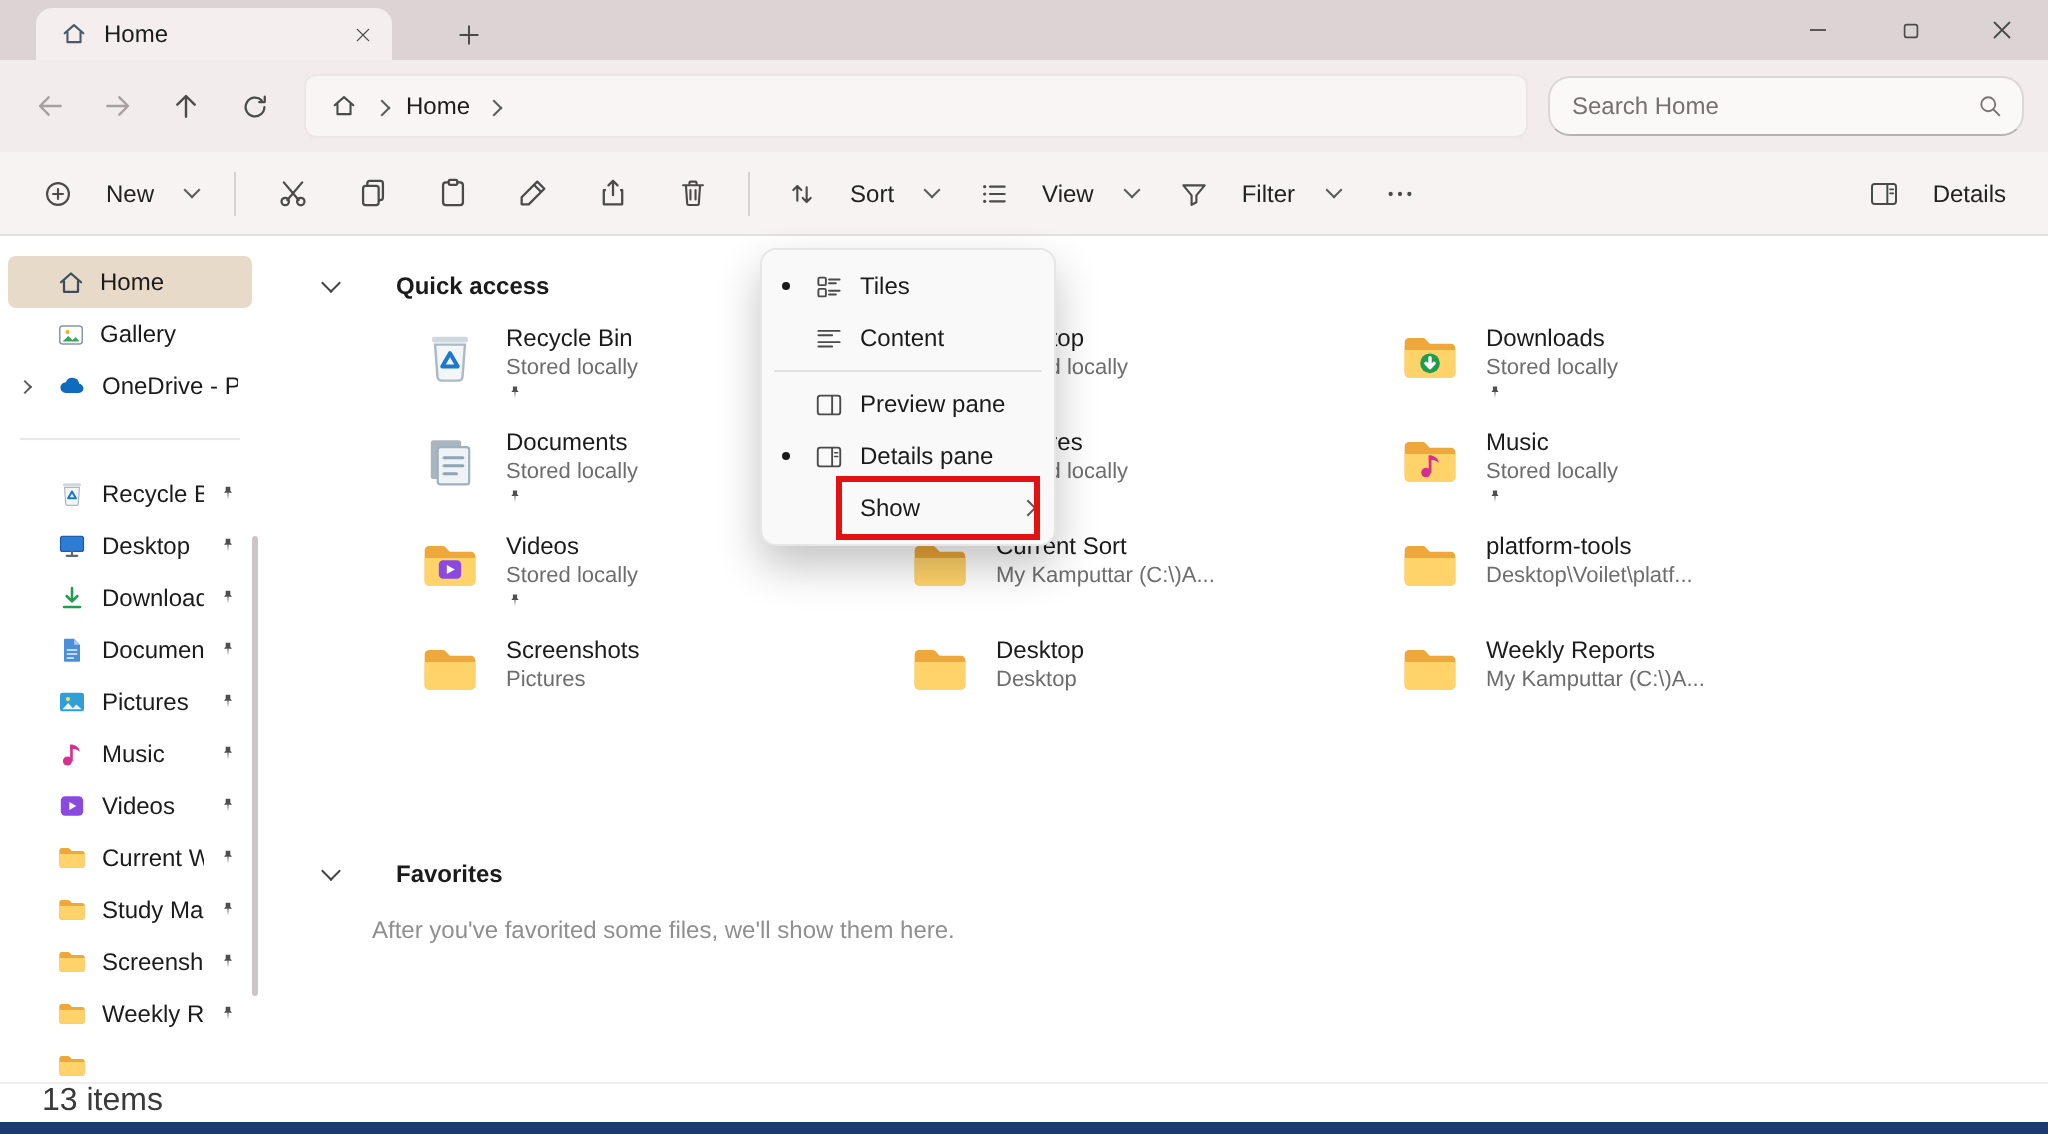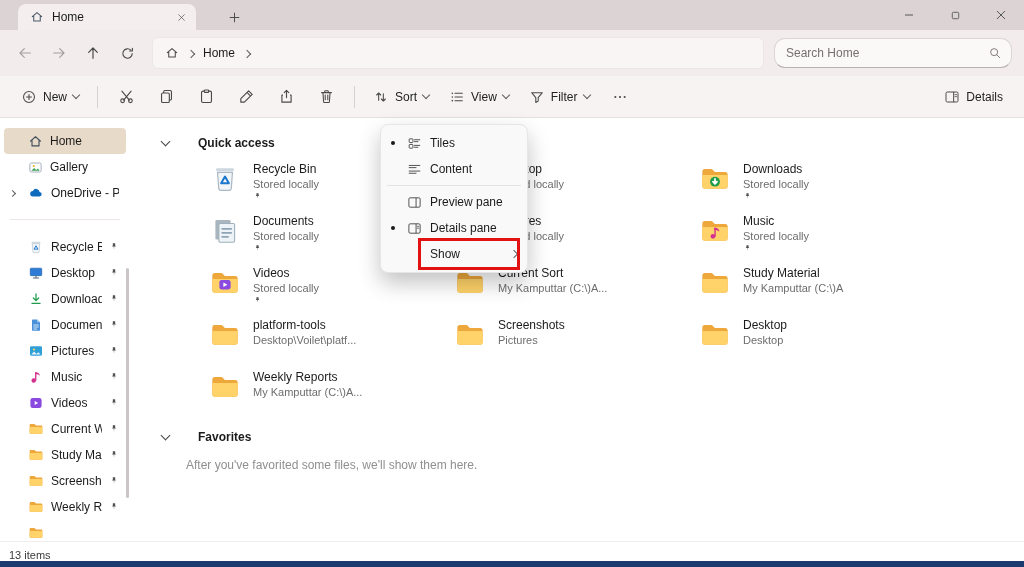--- a/index.html
+++ b/index.html
@@ -29,21 +29,21 @@
   .bchev{width:6px;height:6px;border-right:1.4px solid #5c5c5c;border-bottom:1.4px solid #5c5c5c;
          transform:rotate(-45deg);margin-top:1px}
   .searchbox{width:238px;height:30px;margin-right:4px;background:#fbf8f8;border:1px solid #ddd6d6;
              border-bottom-color:#b9b1b1;border-radius:11px;display:flex;align-items:center;padding:0 9px 0 11px}
   .searchbox input{border:none;outline:none;background:transparent;flex:1;font-size:12px;color:#333;font-family:inherit}
   .searchbox input::placeholder{color:#767070}
 
   
   .toolbar{position:absolute;left:0;top:76px;width:100%;height:42px;background:#f8f3f3;
            border-bottom:1px solid #e5dfdf;display:flex;align-items:center;padding:0 12px;gap:2px}
-  .tbtn{display:flex;align-items:center;gap:6px;height:32px;padding:0 9px;border-radius:4px;font-size:12px;color:#222}
+  .tbtn{display:flex;align-items:center;gap:16px;height:32px;padding:0 9px;border-radius:4px;font-size:12px;color:#222}
   .ticonbtn{width:38px;height:32px;display:flex;align-items:center;justify-content:center;border-radius:4px}
   .tsep{width:1px;height:22px;background:#d8d1d1;margin:0 7px}
   .dchev{width:6px;height:6px;border-right:1.3px solid #5c5c5c;border-bottom:1.3px solid #5c5c5c;
          transform:rotate(45deg);margin-top:-3px}
   .details-btn{margin-left:auto}
 
   
   .sidebar{position:absolute;left:0;top:118px;width:130px;bottom:26px;background:#fff;overflow:hidden;padding-top:10px}
   .srow{position:relative;display:flex;align-items:center;height:26px;margin:0 4px;padding:0 7px 0 24px;
         gap:7px;font-size:12px;border-radius:4px}
@@ -81,21 +81,21 @@
   .micon{width:23px;display:flex;align-items:center}
   .mlbl{flex:1}
   .msep{height:1px;background:#e3e3e3;margin:3px 6px}
   .mchev{width:6px;height:6px;border-right:1.4px solid #5c5c5c;border-bottom:1.4px solid #5c5c5c;
          transform:rotate(-45deg);margin-left:auto}
   .redbox{position:absolute;left:37px;right:7px;top:-3px;bottom:-3px;border:3px solid #e31212;
           pointer-events:none;z-index:5}
 
   
   .statusbar{position:absolute;left:0;right:0;bottom:6px;height:20px;background:#fff;
-             display:flex;align-items:flex-end;padding-left:9px;font-size:11px;color:#3a3a3a;border-top:1px solid #f1eded}
+             display:flex;align-items:flex-start;padding-left:21px;font-size:16px;color:#3a3a3a;border-top:1px solid #f1eded}
   .bottomstrip{position:absolute;left:0;bottom:0;width:100%;height:6px;background:#1b3a70}
 </style>
 </head>
 <body>
 
 <svg width="0" height="0" style="position:absolute" aria-hidden="true">
 <defs>
   <symbol id="s-house" viewBox="0 0 24 24">
         <path d="M4 11.4 12 4.4l8 7M6.4 10.4V19h11.2v-8.6" fill="none" stroke="currentColor" stroke-width="1.8" stroke-linejoin="round" stroke-linecap="round"></path>
       </symbol>
@@ -632,29 +632,20 @@
           </svg>
       </div>
     </div>
     <div class="tile">
       <svg class="ticon">
           <use href="#s-folder"></use>
         </svg>
       <div class="tmeta">
         <span class="tname">Current Sort</span>
         <span class="tsub">My Kamputtar (C:\)A...</span>
-      </div>
-    </div>
-    <div class="tile">
-      <svg class="ticon">
-          <use href="#s-folder"></use>
-        </svg>
-      <div class="tmeta">
-        <span class="tname">Study Material</span>
-        <span class="tsub">My Kamputtar (C:\)A</span>
       </div>
     </div>
     <div class="tile">
       <svg class="ticon">
           <use href="#s-folder"></use>
         </svg>
       <div class="tmeta">
         <span class="tname">platform-tools</span>
         <span class="tsub">Desktop\Voilet\platf...</span>
       </div>

